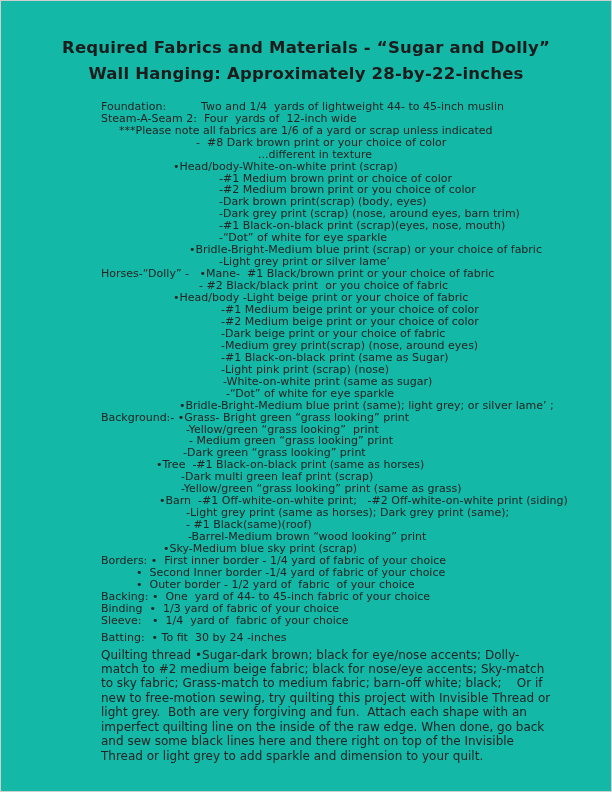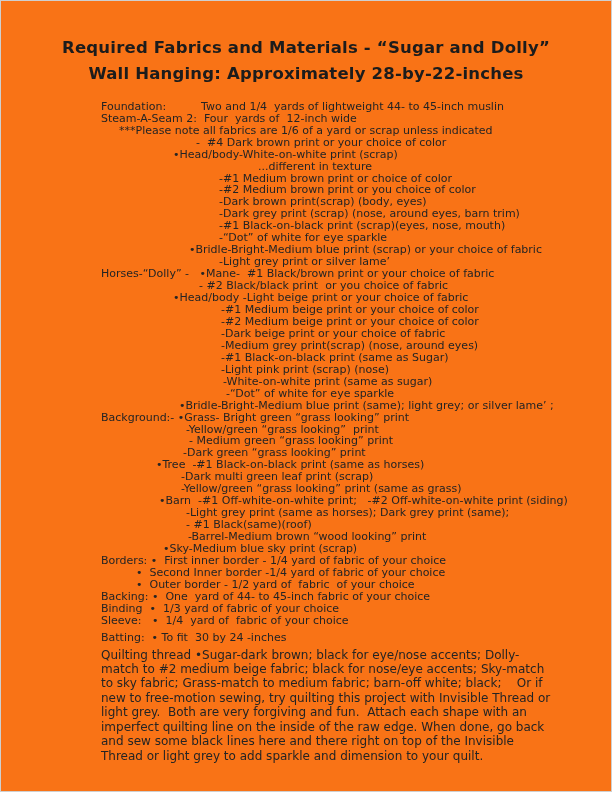--- a/index.html
+++ b/index.html
@@ -1,18 +1,18 @@
 <!DOCTYPE html>
 <html><head>
 <meta charset="utf-8">
 <style>
   html,body { margin:0; padding:0; background:#ffffff; }
   .page {
     width:612px; height:792px;
-    background:#f97316;
+    background:#14b8a6;
     box-sizing:border-box;
     border:1px solid #cfcfcf;
     overflow:hidden;
     font-family:"DejaVu Sans", sans-serif;
     color:#222222;
     position:relative;
   }
   .title-block {
     padding-top:34px;
     text-align:center;
@@ -48,23 +48,23 @@
 <div class="page">
   <div class="title-block">
     <div>Required Fabrics and Materials  -  “Sugar and Dolly”</div>
     <div>Wall Hanging:  Approximately 28-by-22-inches</div>
   </div>
 
   <div class="content">
       <div class="doc-line" style="padding-left: 0px;">Foundation:          Two and 1/4  yards of lightweight 44- to 45-inch muslin</div>
       <div class="doc-line" style="padding-left: 0px;">Steam-A-Seam 2:  Four  yards of  12-inch wide</div>
       <div class="doc-line" style="padding-left: 18px;">***Please note all fabrics are 1/6 of a yard or scrap unless indicated</div>
-      <div class="doc-line" style="padding-left: 95px;">-  #4 Dark brown print or your choice of color</div>
+      <div class="doc-line" style="padding-left: 95px;">-  #8 Dark brown print or your choice of color</div>
+      <div class="doc-line" style="padding-left: 157px;">...different in texture</div>
       <div class="doc-line" style="padding-left: 72px;">•Head/body-White-on-white print (scrap)</div>
-      <div class="doc-line" style="padding-left: 157px;">...different in texture</div>
       <div class="doc-line" style="padding-left: 118px;">-#1 Medium brown print or choice of color</div>
       <div class="doc-line" style="padding-left: 118px;">-#2 Medium brown print or you choice of color</div>
       <div class="doc-line" style="padding-left: 118px;">-Dark brown print(scrap) (body, eyes)</div>
       <div class="doc-line" style="padding-left: 118px;">-Dark grey print (scrap) (nose, around eyes, barn trim)</div>
       <div class="doc-line" style="padding-left: 118px;">-#1 Black-on-black print (scrap)(eyes, nose, mouth)</div>
       <div class="doc-line" style="padding-left: 118px;">-“Dot” of white for eye sparkle</div>
       <div class="doc-line" style="padding-left: 88px;">•Bridle-Bright-Medium blue print (scrap) or your choice of fabric</div>
       <div class="doc-line" style="padding-left: 118px;">-Light grey print or silver lame’</div>
       <div class="doc-line" style="padding-left: 0px;">Horses-“Dolly” -   •Mane-  #1 Black/brown print or your choice of fabric</div>
       <div class="doc-line" style="padding-left: 98px;">- #2 Black/black print  or you choice of fabric</div>

